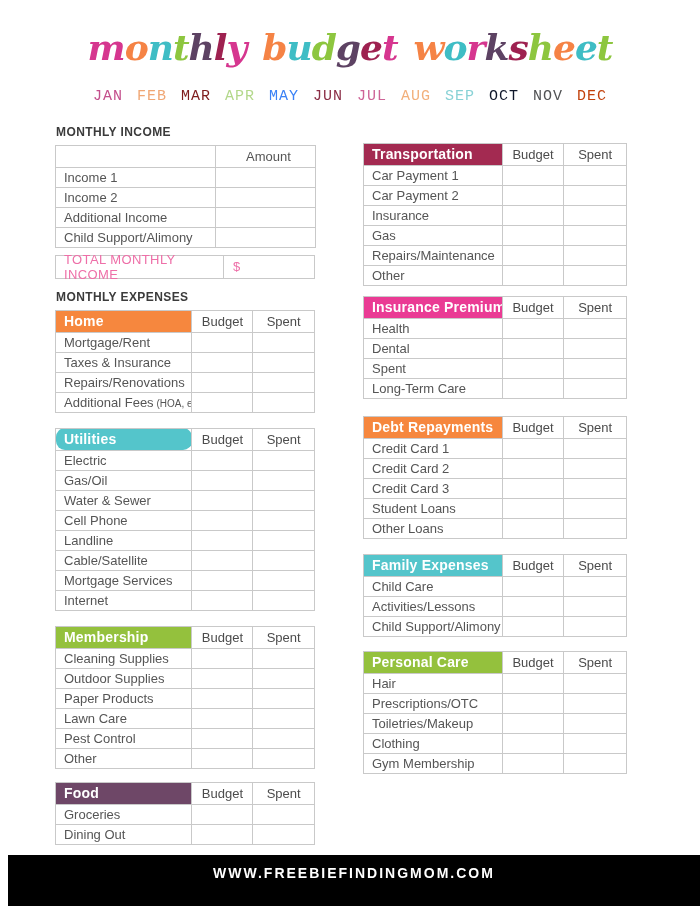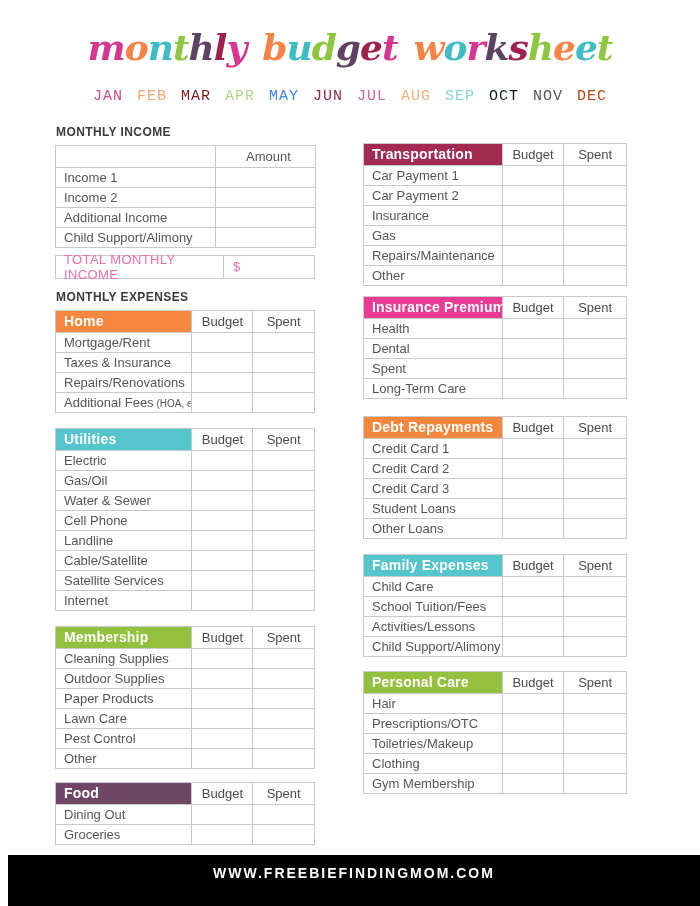--- a/index.html
+++ b/index.html
@@ -188,21 +188,21 @@
             </tbody>
           </table>
           <table class="tbl etable">
             <colgroup>
               <col style="width: 52.7%;">
               <col style="width: 23.5%;">
               <col style="width: 23.8%;">
             </colgroup>
             <thead>
               <tr>
-                <td class="cat" style="background: rgb(84, 197, 203);"><span>Utilities</span></td>
+                <td class="cat" style="background: rgb(84, 197, 203); border-radius: 9px;"><span>Utilities</span></td>
                 <td class="chead">Budget</td>
                 <td class="chead">Spent</td>
               </tr>
             </thead>
             <tbody>
               <tr>
                 <td>Electric</td>
                 <td></td>
                 <td></td>
               </tr>
@@ -225,21 +225,21 @@
                 <td>Landline</td>
                 <td></td>
                 <td></td>
               </tr>
               <tr>
                 <td>Cable/Satellite</td>
                 <td></td>
                 <td></td>
               </tr>
               <tr>
-                <td>Satellite Services</td>
+                <td>Mortgage Services</td>
                 <td></td>
                 <td></td>
               </tr>
               <tr>
                 <td>Internet</td>
                 <td></td>
                 <td></td>
               </tr>
             </tbody>
           </table>
@@ -297,26 +297,26 @@
             </colgroup>
             <thead>
               <tr>
                 <td class="cat" style="background: rgb(110, 71, 103);"><span>Food</span></td>
                 <td class="chead">Budget</td>
                 <td class="chead">Spent</td>
               </tr>
             </thead>
             <tbody>
               <tr>
+                <td>Groceries</td>
+                <td></td>
+                <td></td>
+              </tr>
+              <tr>
                 <td>Dining Out</td>
-                <td></td>
-                <td></td>
-              </tr>
-              <tr>
-                <td>Groceries</td>
                 <td></td>
                 <td></td>
               </tr>
             </tbody>
           </table>
         </div>
     </div>
 
     <div class="col-right" id="right-tables">
         <table class="tbl etable">
@@ -455,25 +455,20 @@
               <td class="chead">Spent</td>
             </tr>
           </thead>
           <tbody>
             <tr>
               <td>Child Care</td>
               <td></td>
               <td></td>
             </tr>
             <tr>
-              <td>School Tuition/Fees</td>
-              <td></td>
-              <td></td>
-            </tr>
-            <tr>
               <td>Activities/Lessons</td>
               <td></td>
               <td></td>
             </tr>
             <tr>
               <td>Child Support/Alimony</td>
               <td></td>
               <td></td>
             </tr>
           </tbody>

